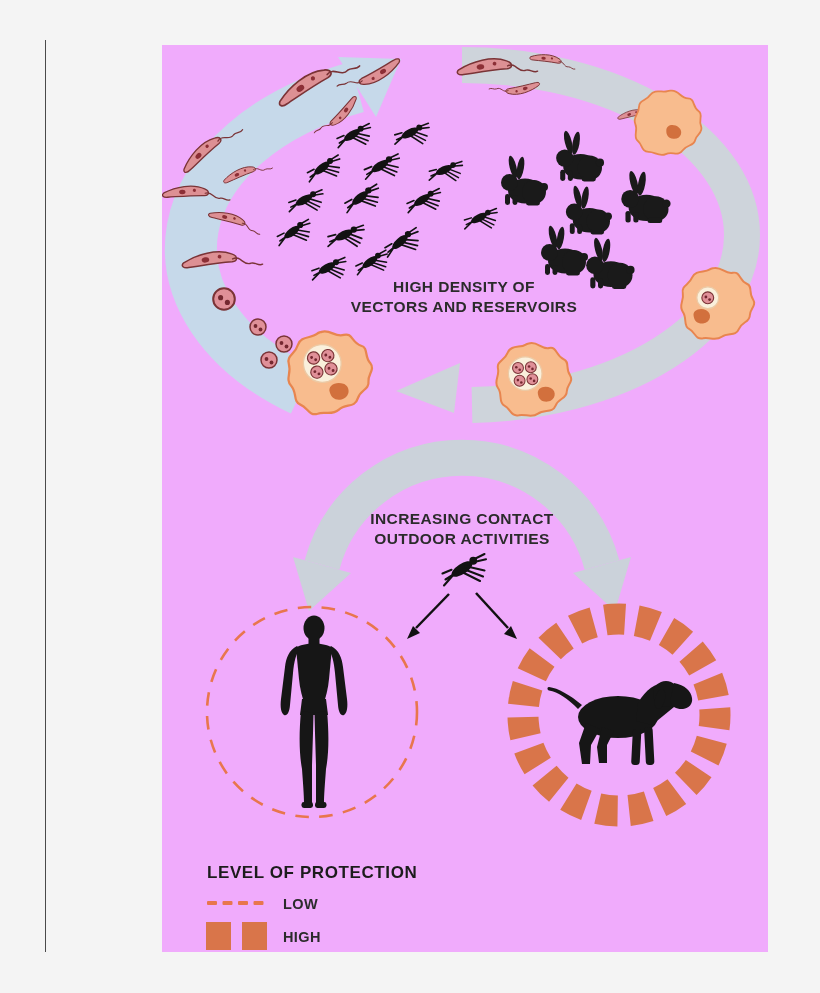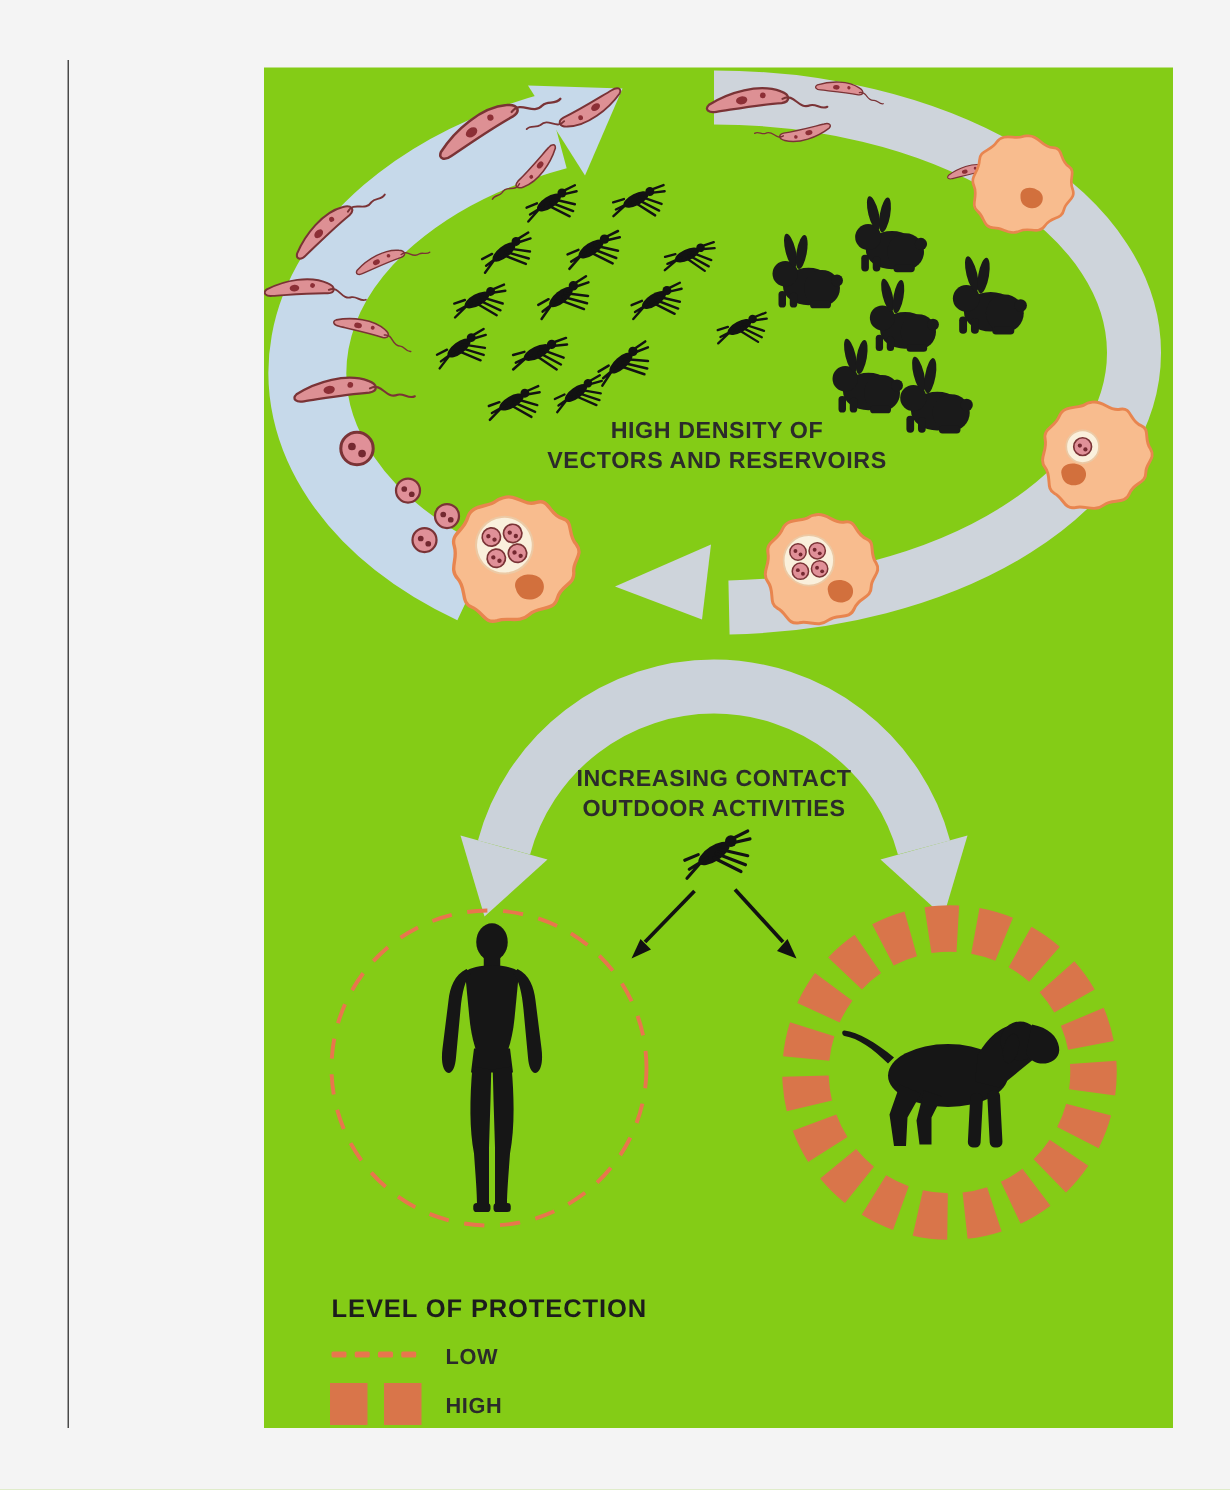--- a/index.html
+++ b/index.html
@@ -1,19 +1,19 @@
 <!DOCTYPE html>
 <html><head>
 <meta charset="utf-8">
 <style>
   html,body{margin:0;padding:0;background:#f4f4f4;}
   #stage{position:relative;width:820px;height:993px;background:#f4f4f4;overflow:hidden;
          font-family:"Liberation Sans",sans-serif;}
   #rule-line{position:absolute;left:45px;top:40px;width:1px;height:912px;background:#4a4a4a;}
-  #paper{position:absolute;left:176px;top:45px;width:606px;height:907px;background:#84cc16;}
+  #paper{position:absolute;left:162px;top:45px;width:606px;height:907px;background:#f0abfc;}
   #paper svg{display:block;width:606px;height:907px;}
   text{font-family:"Liberation Sans",sans-serif;font-weight:700;fill:#2b2b2b;letter-spacing:.4px;}
   .caption{font-size:15.5px;}
   .legend-title{font-size:17px;fill:#1c1c1c;letter-spacing:.6px;}
   .legend-label{font-size:14.5px;}
   .fly{fill:#121212;stroke:none;}
   .fly-line{stroke:#121212;stroke-width:1.4;fill:none;stroke-linecap:round;}
   .silhouette{fill:#161616;}
   .para-body{fill:#dd9094;stroke:#7a3336;stroke-width:1.6;}
   .para-line{stroke:#7a3336;stroke-width:1.5;fill:none;stroke-linecap:round;}

